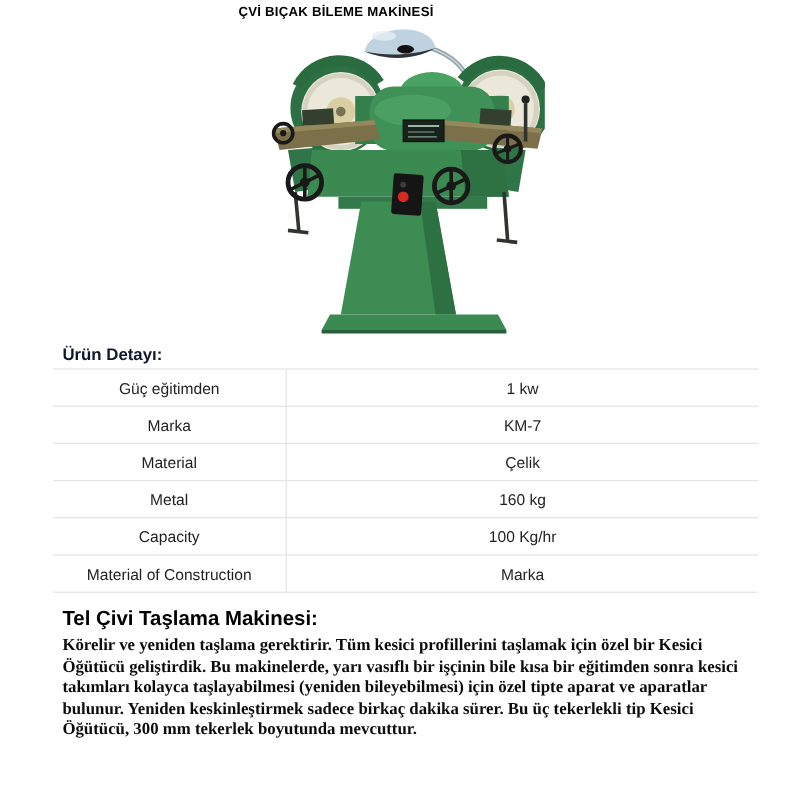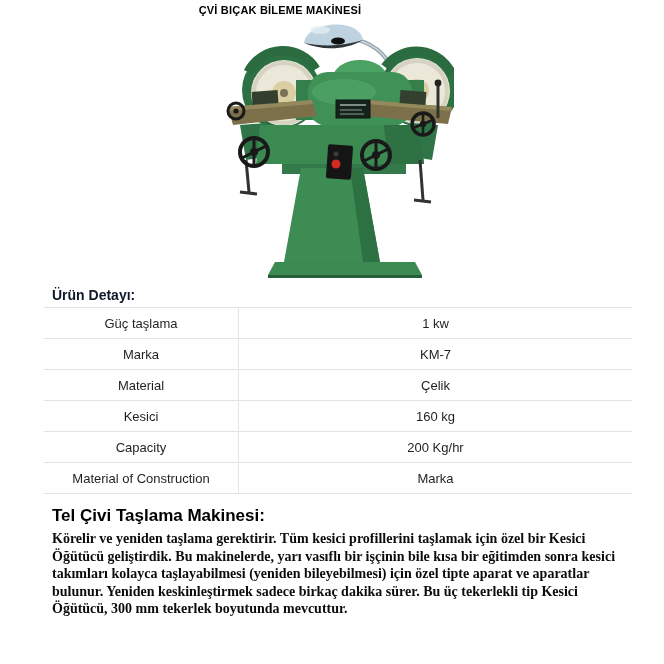--- a/index.html
+++ b/index.html
@@ -164,38 +164,38 @@
       </g>
       <circle cx="214" cy="71" r="3.4" fill="#222"></circle>
     </svg>
   </div>
 
   <h2 class="details-heading">Ürün Detayı:</h2>
 
   <table class="spec-table">
     <tbody>
       <tr>
-        <td class="label-cell">Güç taşlama</td>
+        <td class="label-cell">Güç eğitimden</td>
         <td class="value-cell">1 kw</td>
       </tr>
       <tr>
         <td class="label-cell">Marka</td>
         <td class="value-cell">KM-7</td>
       </tr>
       <tr>
         <td class="label-cell">Material</td>
         <td class="value-cell">Çelik</td>
       </tr>
       <tr>
-        <td class="label-cell">Kesici</td>
+        <td class="label-cell">Metal</td>
         <td class="value-cell">160 kg</td>
       </tr>
       <tr>
         <td class="label-cell">Capacity</td>
-        <td class="value-cell">200 Kg/hr</td>
+        <td class="value-cell">100 Kg/hr</td>
       </tr>
       <tr>
         <td class="label-cell">Material of Construction</td>
         <td class="value-cell">Marka</td>
       </tr>
     </tbody>
   </table>
 
   <h2 class="desc-heading">Tel Çivi Taşlama Makinesi:</h2>
   <p class="desc-body">Körelir ve yeniden taşlama gerektirir. Tüm kesici profillerini taşlamak için özel bir Kesici Öğütücü geliştirdik. Bu makinelerde, yarı vasıflı bir işçinin bile kısa bir eğitimden sonra kesici takımları kolayca taşlayabilmesi (yeniden bileyebilmesi) için özel tipte aparat ve aparatlar bulunur. Yeniden keskinleştirmek sadece birkaç dakika sürer. Bu üç tekerlekli tip Kesici Öğütücü, 300 mm tekerlek boyutunda mevcuttur.</p>

